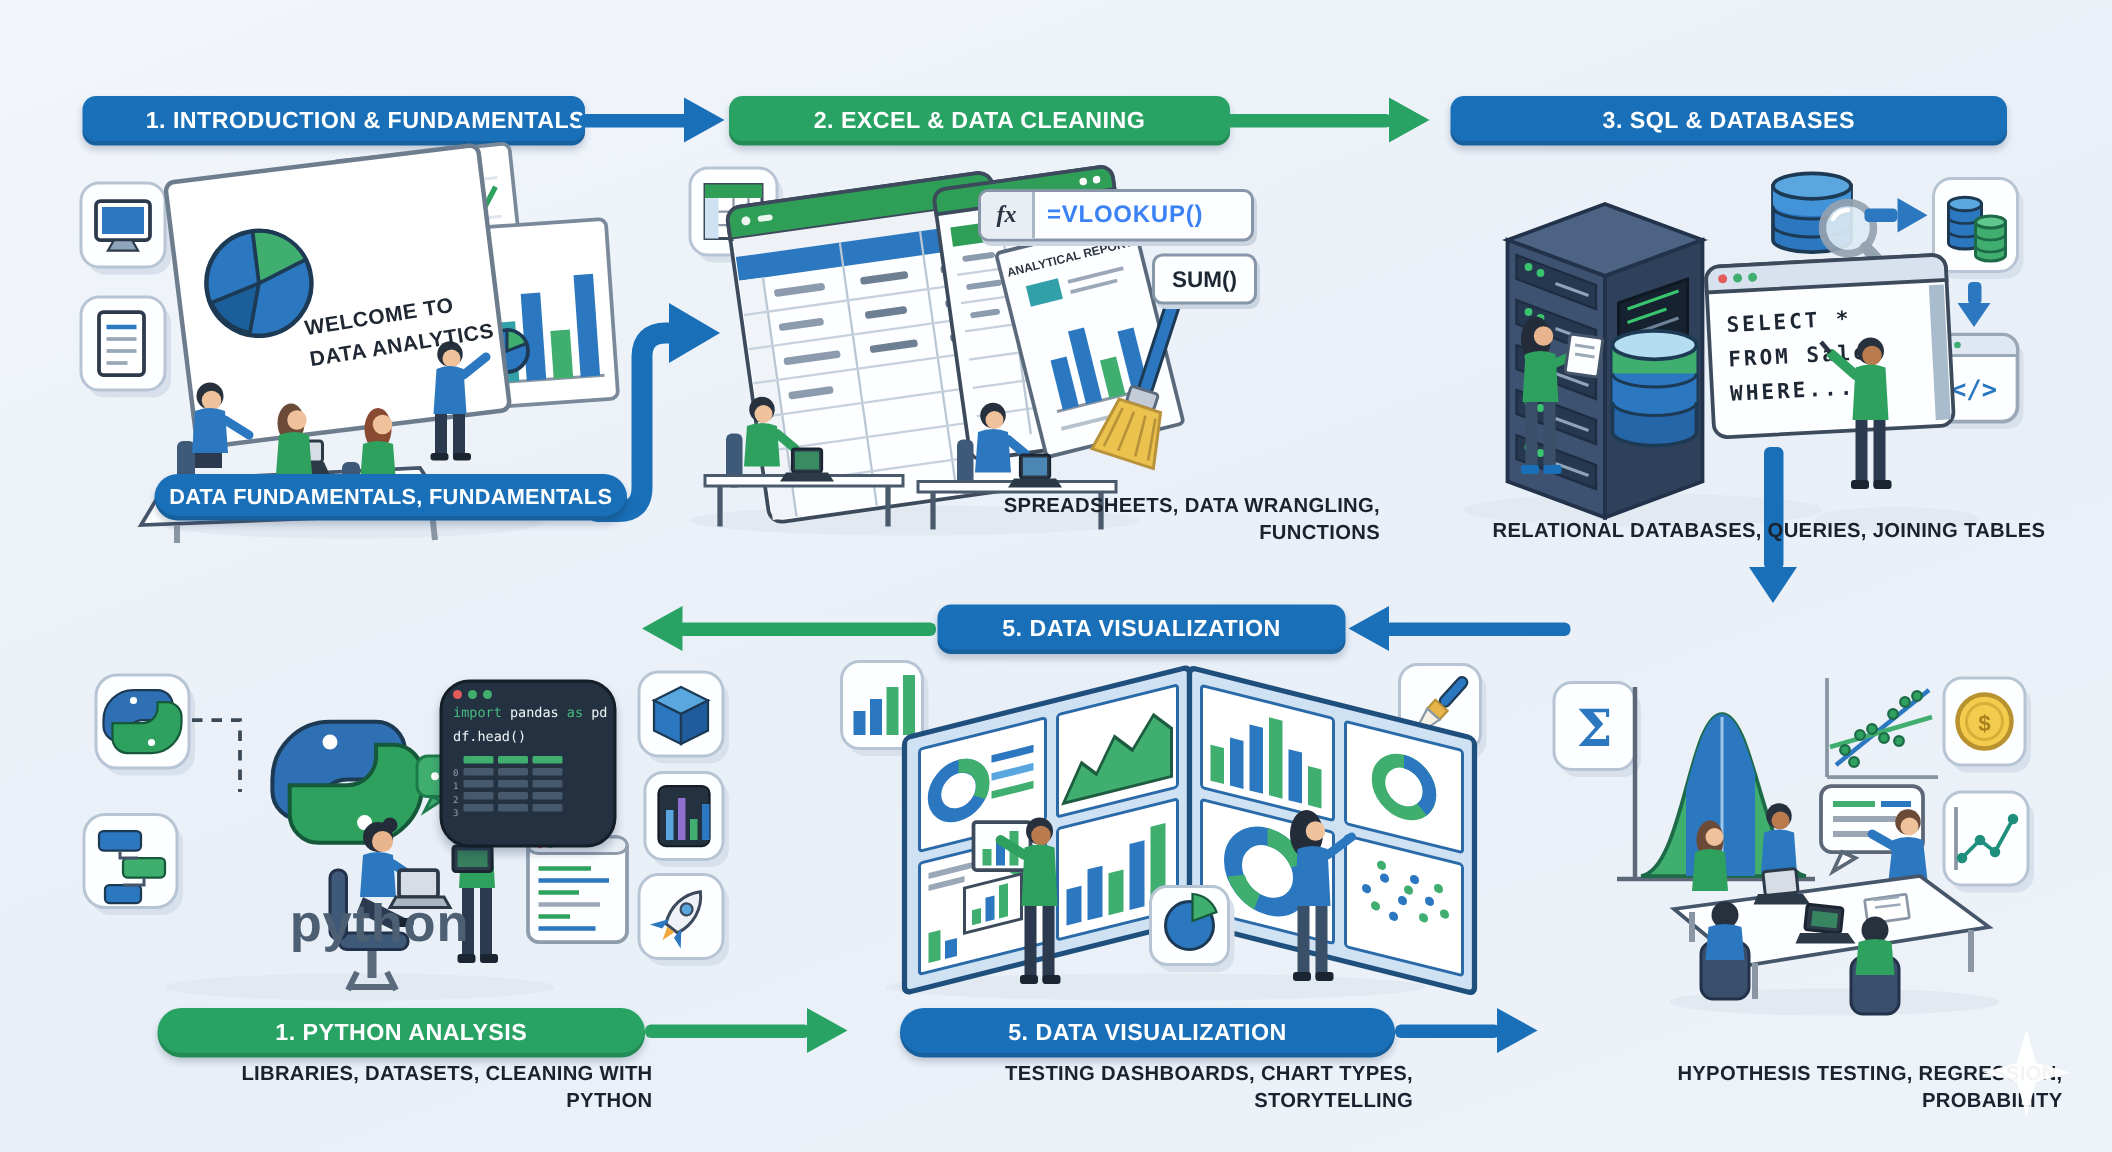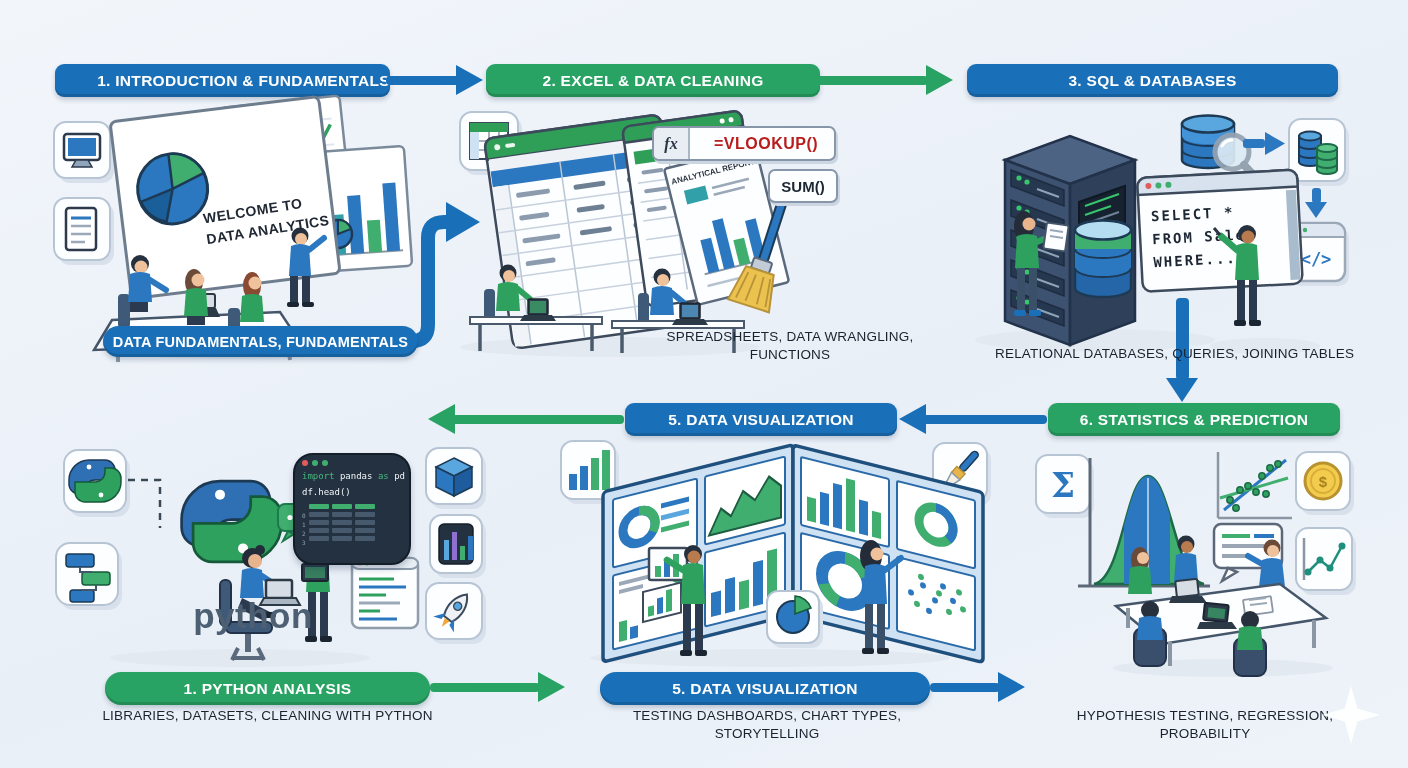--- a/index.html
+++ b/index.html
@@ -6,33 +6,33 @@
   body{font-family:"Liberation Sans",sans-serif;background:#dfe6ee;}
   .stage{position:relative;width:1408px;height:768px;background:linear-gradient(160deg,#f2f6fb 0%,#e9eff7 55%,#eef3f9 100%);overflow:hidden;}
   svg{position:absolute;overflow:visible;}
   .banner{position:absolute;height:33px;border-radius:9px;display:flex;align-items:center;justify-content:center;
           color:#fff;font-weight:bold;font-size:15.5px;letter-spacing:.3px;white-space:nowrap;
           box-shadow:0 3px 5px rgba(25,45,80,.22), inset 0 -3px 0 rgba(0,0,0,.14);}
   .blue-bg{background:#1a70b8;} .green-bg{background:#28a364;}
   .pill{position:absolute;height:31px;border-radius:17px;display:flex;align-items:center;justify-content:center;
         background:#1a70b8;color:#fff;font-weight:bold;font-size:14.5px;letter-spacing:.2px;
         box-shadow:0 3px 5px rgba(25,45,80,.22), inset 0 -3px 0 rgba(0,0,0,.14);}
-  .cap{position:absolute;font-weight:normal;font-size:13.5px;color:#1a222e;text-align:center;letter-spacing:.2px;line-height:1.3;}
+  .cap{position:absolute;font-weight:bold;font-size:13.5px;color:#1a222e;text-align:right;letter-spacing:.2px;line-height:1.3;}
   .hshaft{position:absolute;height:9px;border-radius:4px;}
   .vshaft{position:absolute;width:13px;border-radius:4px;}
   .head-r{position:absolute;width:0;height:0;border-top:15px solid transparent;border-bottom:15px solid transparent;}
   .head-r.blue{border-left:27px solid #1a70b8;} .head-r.green{border-left:27px solid #28a364;}
   .head-l{position:absolute;width:0;height:0;border-top:15px solid transparent;border-bottom:15px solid transparent;}
   .head-l.blue{border-right:27px solid #1a70b8;} .head-l.green{border-right:27px solid #28a364;}
   .head-d{position:absolute;width:0;height:0;border-left:16px solid transparent;border-right:16px solid transparent;border-top:24px solid #1a70b8;}
   .fxbar{position:absolute;left:652px;top:126px;width:180px;height:31px;background:#fdfeff;border:2px solid #8796a8;border-radius:7px;
          display:flex;align-items:center;box-shadow:2px 3px 0 #ccd6e2;}
   .fxbox{width:34px;height:100%;background:#e9eef4;border-right:2px solid #aab8c6;border-radius:5px 0 0 5px;
          display:flex;align-items:center;justify-content:center;font-family:"Liberation Serif",serif;font-style:italic;font-weight:bold;font-size:16px;color:#2a3442;}
-  .fxformula{flex:1;text-align:left;padding-left:24px;font-weight:bold;font-size:16px;color:#b91c1c;letter-spacing:.5px;}
+  .fxformula{flex:1;text-align:left;padding-left:8px;font-weight:bold;font-size:16px;color:#3b82f6;letter-spacing:.5px;}
   .sumbox{position:absolute;left:768px;top:169px;width:66px;height:30px;background:#fdfeff;border:2px solid #8796a8;border-radius:7px;
           display:flex;align-items:center;justify-content:center;font-weight:bold;font-size:15px;color:#1d2733;box-shadow:2px 3px 0 #ccd6e2;}
   .wb-text{position:absolute;left:204px;top:196px;width:158px;transform:rotate(-9deg);font-weight:bold;font-size:14px;color:#202833;line-height:1.5;letter-spacing:.4px;}
   .sqltext{font-family:"DejaVu Sans Mono",monospace;font-weight:bold;}
   .codewin{position:absolute;left:293px;top:453px;width:114px;height:108px;background:#243140;border:2px solid #141e29;border-radius:20px;
            box-shadow:0 4px 6px rgba(25,45,80,.25);color:#e8eef2;font-family:"DejaVu Sans Mono",monospace;}
   .codewin .dots{display:flex;gap:4px;padding:5px 0 2px 7px;}
   .dot{width:6px;height:6px;border-radius:50%;}
   .dot.r{background:#e25c5c;} .dot.g{background:#3fae6e;}
   .codewin pre{margin:2px 0 0 7px;font-size:9px;line-height:1.5;white-space:pre;font-family:inherit;}
@@ -165,21 +165,21 @@
   </svg>
   <div class="wb-text">
     <div>WELCOME TO</div>
     <div>DATA ANALYTICS</div>
   </div>
 
   <svg style="left:390px;top:195px;" width="100" height="165" viewBox="0 0 100 165">
     <path d="M 8 146 H 22 Q 38 146 38 130 V 43 Q 38 27 54 27 H 58" fill="none" stroke="#1a70b8" stroke-width="14" stroke-linecap="round"></path>
     <polygon points="56,7 90,27 56,47" fill="#1a70b8"></polygon>
   </svg>
-  <div class="pill" style="left:103px;top:326px;width:315px;">
+  <div class="pill" style="left:103px;top:316px;width:315px;">
       <span>DATA FUNDAMENTALS, FUNDAMENTALS</span>
     </div>
 
   <svg style="left:450px;top:105px;" width="420" height="262" viewBox="0 0 420 262">
     <ellipse cx="160" cy="242" rx="150" ry="10" fill="#e2e9f1"></ellipse>
 
     <g>
       <rect x="14" y="12" width="58" height="58" rx="12" fill="#d8e1eb"></rect>
       <rect x="10" y="7" width="58" height="58" rx="12" fill="#fdfeff" stroke="#b7c4d4" stroke-width="2"></rect>
       <rect x="20" y="18" width="38" height="36" fill="#fff" stroke="#3c4a5c" stroke-width="2"></rect>
@@ -449,23 +449,20 @@
 
   <div class="head-l green" style="left:428px;top:404px;"></div>
   <div class="hshaft green-bg" style="left:452px;top:415px;width:172px;"></div>
 
   <div class="banner blue-bg" style="left:625px;top:403px;width:272px;">
       <span>5. DATA VISUALIZATION</span>
     </div>
   <div class="head-l blue" style="left:899px;top:404px;"></div>
   <div class="hshaft blue-bg" style="left:923px;top:415px;width:124px;"></div>
 
-  <div class="banner green-bg" style="left:1048px;top:403px;width:292px;">
-      <span>6. STATISTICS &amp; PREDICTION</span>
-    </div>
 
   <svg style="left:50px;top:440px;" width="460" height="228" viewBox="0 0 460 228">
     <ellipse cx="190" cy="218" rx="130" ry="9" fill="#e2e9f1"></ellipse>
 
     <g>
       <rect x="18" y="15" width="62" height="62" rx="14" fill="#d8e1eb"></rect>
       <rect x="14" y="10" width="62" height="62" rx="14" fill="#fdfeff" stroke="#b7c4d4" stroke-width="2"></rect>
       <g transform="translate(14,10)">
         <path d="M31 10 h10 a10 10 0 0 1 10 10 v10 h-20 a10 10 0 0 0 -10 10 v4 h-6 a10 10 0 0 1 -10 -10 v-4 a20 20 0 0 1 20 -20 z" fill="#2f6fb4" stroke="#1d3a55" stroke-width="1.5"></path>
         <path d="M31 52 h-10 a10 10 0 0 1 -10 -10 v-10 h20 a10 10 0 0 0 10 -10 v-4 h6 a10 10 0 0 1 10 10 v4 a20 20 0 0 1 -20 20 z" fill="#2fa15e" stroke="#15593a" stroke-width="1.5"></path>

